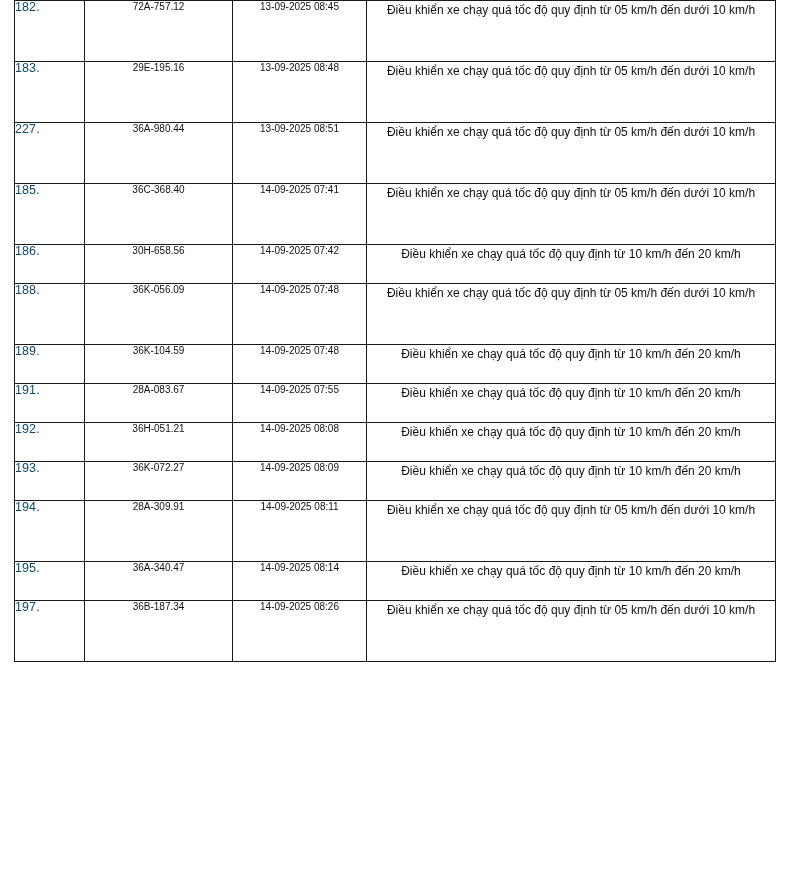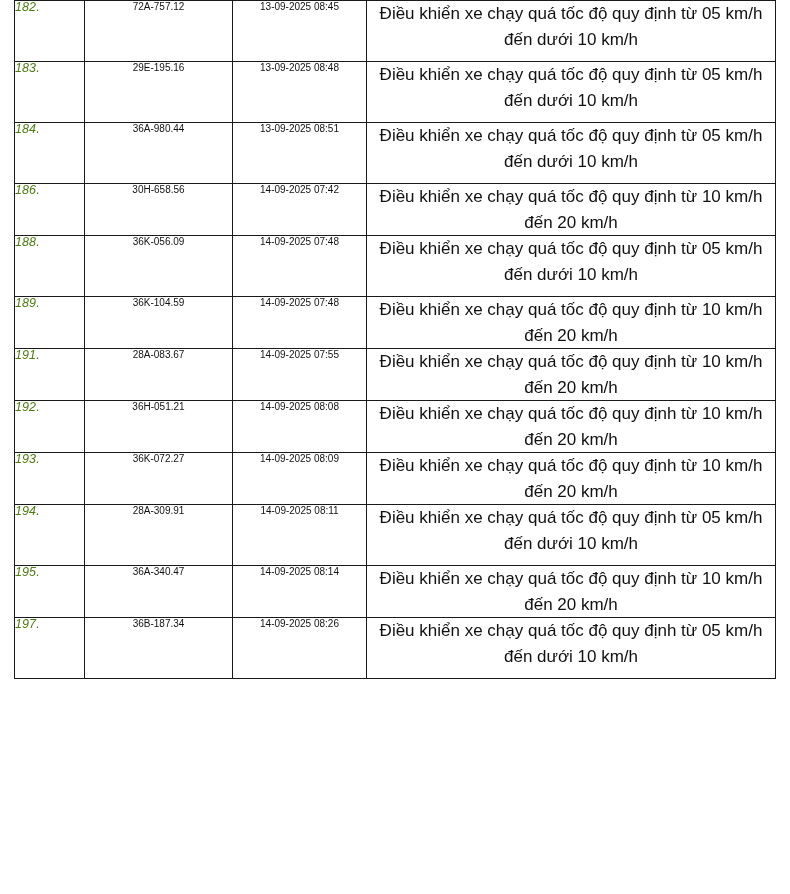--- a/index.html
+++ b/index.html
@@ -38,38 +38,37 @@
 
   #violation-table td {
     border: 1px solid #1a1a1a;
     padding: 0;
     vertical-align: top;
     background: #ffffff;
   }
 
   .cell-index {
     font-size: 12.5px;
-    color: #4d7c0f;
+    color: #0c4a6e;
     text-align: left;
     padding: 7px 0 0 4px;
     line-height: 1.1;
     letter-spacing: 0.1px;
-    font-style: italic;
   }
   .cell-plate,
   .cell-time {
     font-size: 10px;
     color: #111111;
     text-align: center;
     padding: 8px 2px 0 2px;
     line-height: 1.15;
     white-space: nowrap;
   }
   .cell-desc {
-    font-size: 17px;
+    font-size: 12px;
     color: #111111;
     text-align: center;
     padding: 8px 7px 0 7px;
     line-height: 1.5;
   }
 
   
   tr.row-single td { height: 38px; margin-left: 45px; }
   tr.row-double td { height: 60px; }
 
@@ -95,23 +94,29 @@
           <td class="cell-time">13-09-2025 08:45</td>
           <td class="cell-desc">Điều khiển xe chạy quá tốc độ quy định từ 05 km/h đến dưới 10 km/h</td>
         </tr>
         <tr class="row-double">
           <td class="cell-index">183.</td>
           <td class="cell-plate">29E-195.16</td>
           <td class="cell-time">13-09-2025 08:48</td>
           <td class="cell-desc">Điều khiển xe chạy quá tốc độ quy định từ 05 km/h đến dưới 10 km/h</td>
         </tr>
         <tr class="row-double">
-          <td class="cell-index">184.</td>
+          <td class="cell-index">227.</td>
           <td class="cell-plate">36A-980.44</td>
           <td class="cell-time">13-09-2025 08:51</td>
+          <td class="cell-desc">Điều khiển xe chạy quá tốc độ quy định từ 05 km/h đến dưới 10 km/h</td>
+        </tr>
+        <tr class="row-double">
+          <td class="cell-index">185.</td>
+          <td class="cell-plate">36C-368.40</td>
+          <td class="cell-time">14-09-2025 07:41</td>
           <td class="cell-desc">Điều khiển xe chạy quá tốc độ quy định từ 05 km/h đến dưới 10 km/h</td>
         </tr>
         <tr class="row-single">
           <td class="cell-index">186.</td>
           <td class="cell-plate">30H-658.56</td>
           <td class="cell-time">14-09-2025 07:42</td>
           <td class="cell-desc">Điều khiển xe chạy quá tốc độ quy định từ 10 km/h đến 20 km/h</td>
         </tr>
         <tr class="row-double">
           <td class="cell-index">188.</td>

